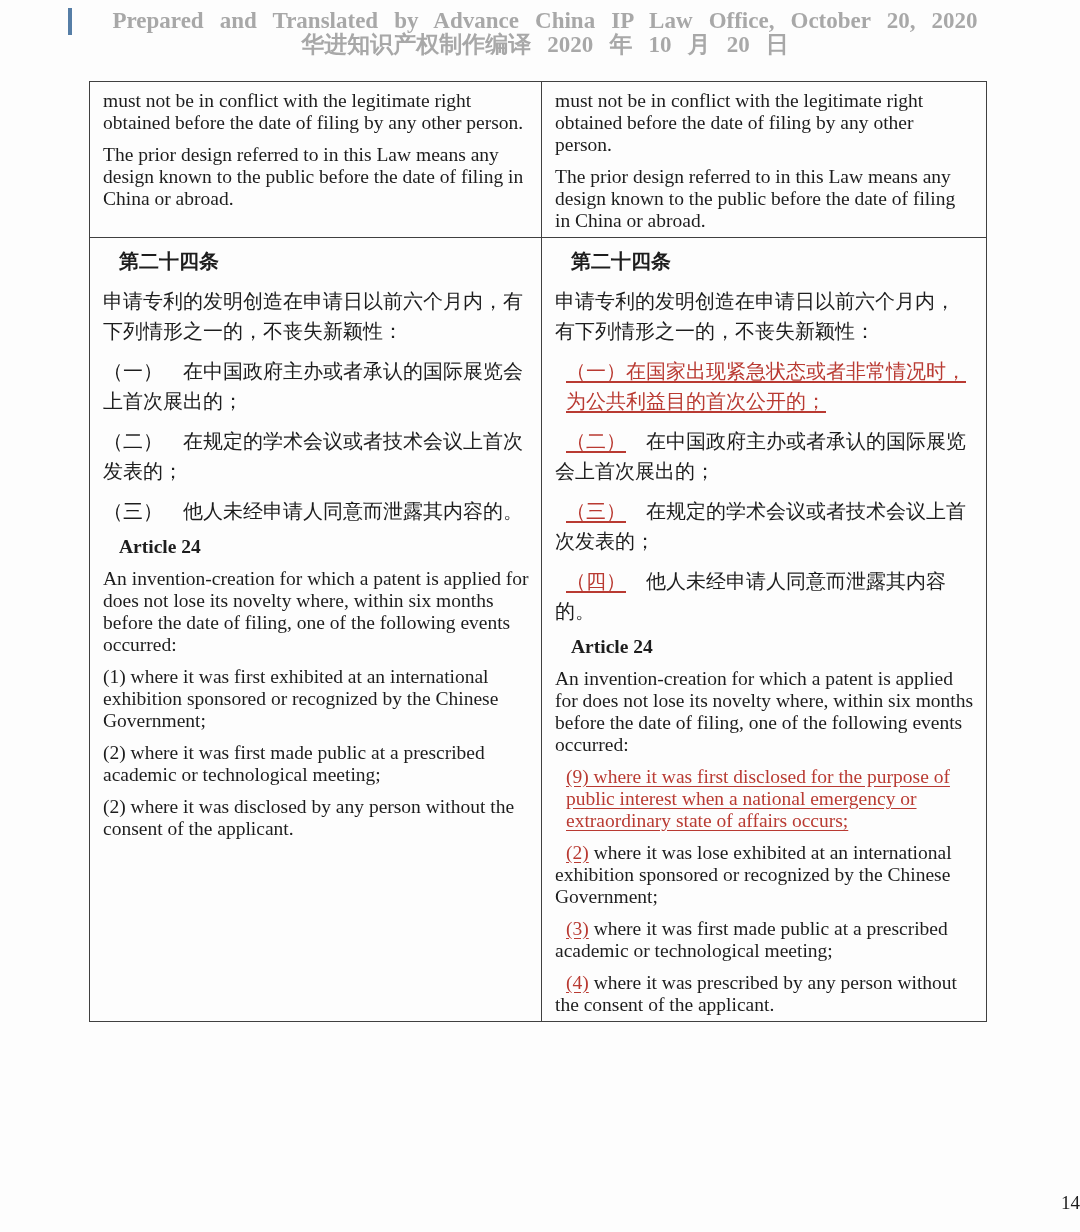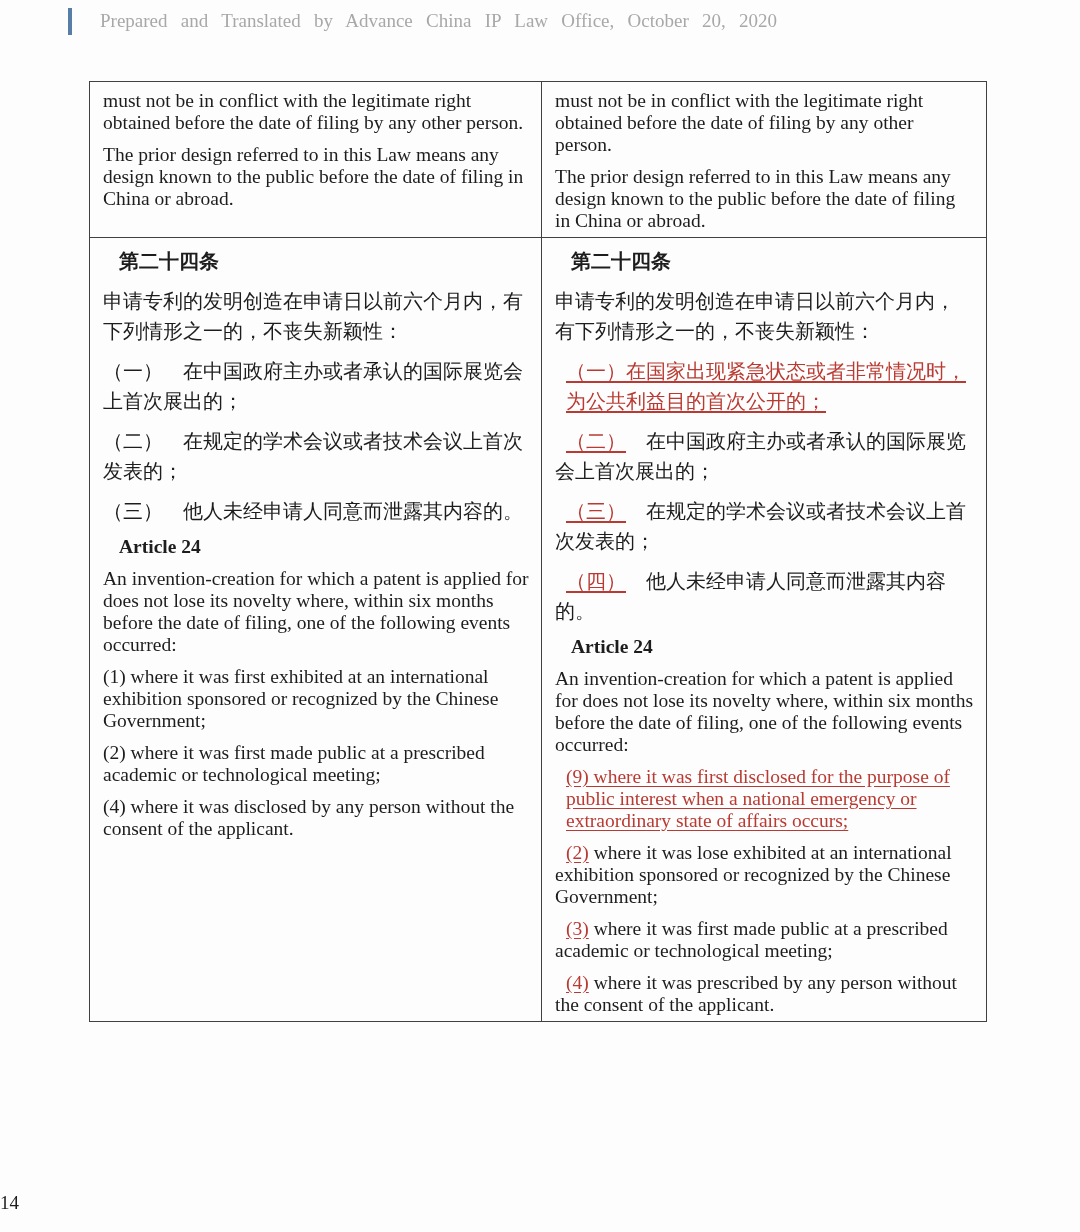--- a/index.html
+++ b/index.html
@@ -11,22 +11,22 @@
     color: #1d1d1d;
   }
   .page { position: relative; width: 1080px; height: 1232px; overflow: hidden; }
 
   .accent-bar {
     position: absolute; left: 68px; top: 8px;
     width: 4px; height: 27px; background: #567ea6;
   }
   .doc-header {
     position: absolute; top: 9px; left: 100px; right: 90px;
-    text-align: left; color: #a8a8a8;
-    font-size: 19px; line-height: 24px; word-spacing: 0.45em;
+    text-align: center; color: #a8a8a8;
+    font-size: 23px; line-height: 24px; word-spacing: 0.45em; font-weight: bold;
   }
 
   table.law-table {
     position: absolute; top: 81px; left: 89px;
     width: 897px; border-collapse: collapse; table-layout: fixed;
   }
   table.law-table td {
     border: 1.5px solid #404040;
     vertical-align: top;
     padding: 8px 12px 5px 13px;
@@ -45,32 +45,33 @@
   .ins {
     color: #b93a32;
     text-decoration: underline;
     text-decoration-color: #b93a32;
     text-underline-offset: 3px;
     margin-left: 11px;
   }
 
   .page-footer {
     position: absolute; top: 1192px; left: 0; width: 100%;
-    text-align: left; font-size: 19px; color: #1d1d1d;
+    text-align: right; font-size: 19px; color: #1d1d1d;
   }
 </style>
 </head>
 <body>
 
 <div class="page">
 
   <div class="accent-bar"></div>
 
   <header class="doc-header">
     <div>Prepared and Translated by Advance China IP Law Office, October 20, 2020</div>
+    <div>华进知识产权制作编译 2020 年 10 月 20 日</div>
   </header>
 
   <table class="law-table">
     <colgroup>
         <col class="c-left">
         <col class="c-right">
       </colgroup>
     <tbody>
 
       <tr class="r1">
@@ -88,21 +89,21 @@
         <td>
           <p class="cn heading">第二十四条</p>
           <p class="cn">申请专利的发明创造在申请日以前六个月内，有下列情形之一的，不丧失新颖性：</p>
           <p class="cn">（一）　在中国政府主办或者承认的国际展览会上首次展出的；</p>
           <p class="cn">（二）　在规定的学术会议或者技术会议上首次发表的；</p>
           <p class="cn">（三）　他人未经申请人同意而泄露其内容的。</p>
           <p class="en heading">Article 24</p>
           <p class="en">An invention-creation for which a patent is applied for does not lose its novelty where, within six months before the date of filing, one of the following events occurred:</p>
           <p class="en">(1) where it was first exhibited at an international exhibition sponsored or recognized by the Chinese Government;</p>
           <p class="en">(2) where it was first made public at a prescribed academic or technological meeting;</p>
-          <p class="en">(4) where it was disclosed by any person without the consent of the applicant.</p>
+          <p class="en">(2) where it was disclosed by any person without the consent of the applicant.</p>
         </td>
         <td>
           <p class="cn heading">第二十四条</p>
           <p class="cn">申请专利的发明创造在申请日以前六个月内，有下列情形之一的，不丧失新颖性：</p>
           <p class="cn ins">（一）在国家出现紧急状态或者非常情况时，为公共利益目的首次公开的；</p>
           <p class="cn"><span class="ins">（二）</span><span>　在中国政府主办或者承认的国际展览会上首次展出的；</span></p>
           <p class="cn"><span class="ins">（三）</span><span>　在规定的学术会议或者技术会议上首次发表的；</span></p>
           <p class="cn"><span class="ins">（四）</span><span>　他人未经申请人同意而泄露其内容的。</span></p>
           <p class="en heading">Article 24</p>
           <p class="en">An invention-creation for which a patent is applied for does not lose its novelty where, within six months before the date of filing, one of the following events occurred:</p>

